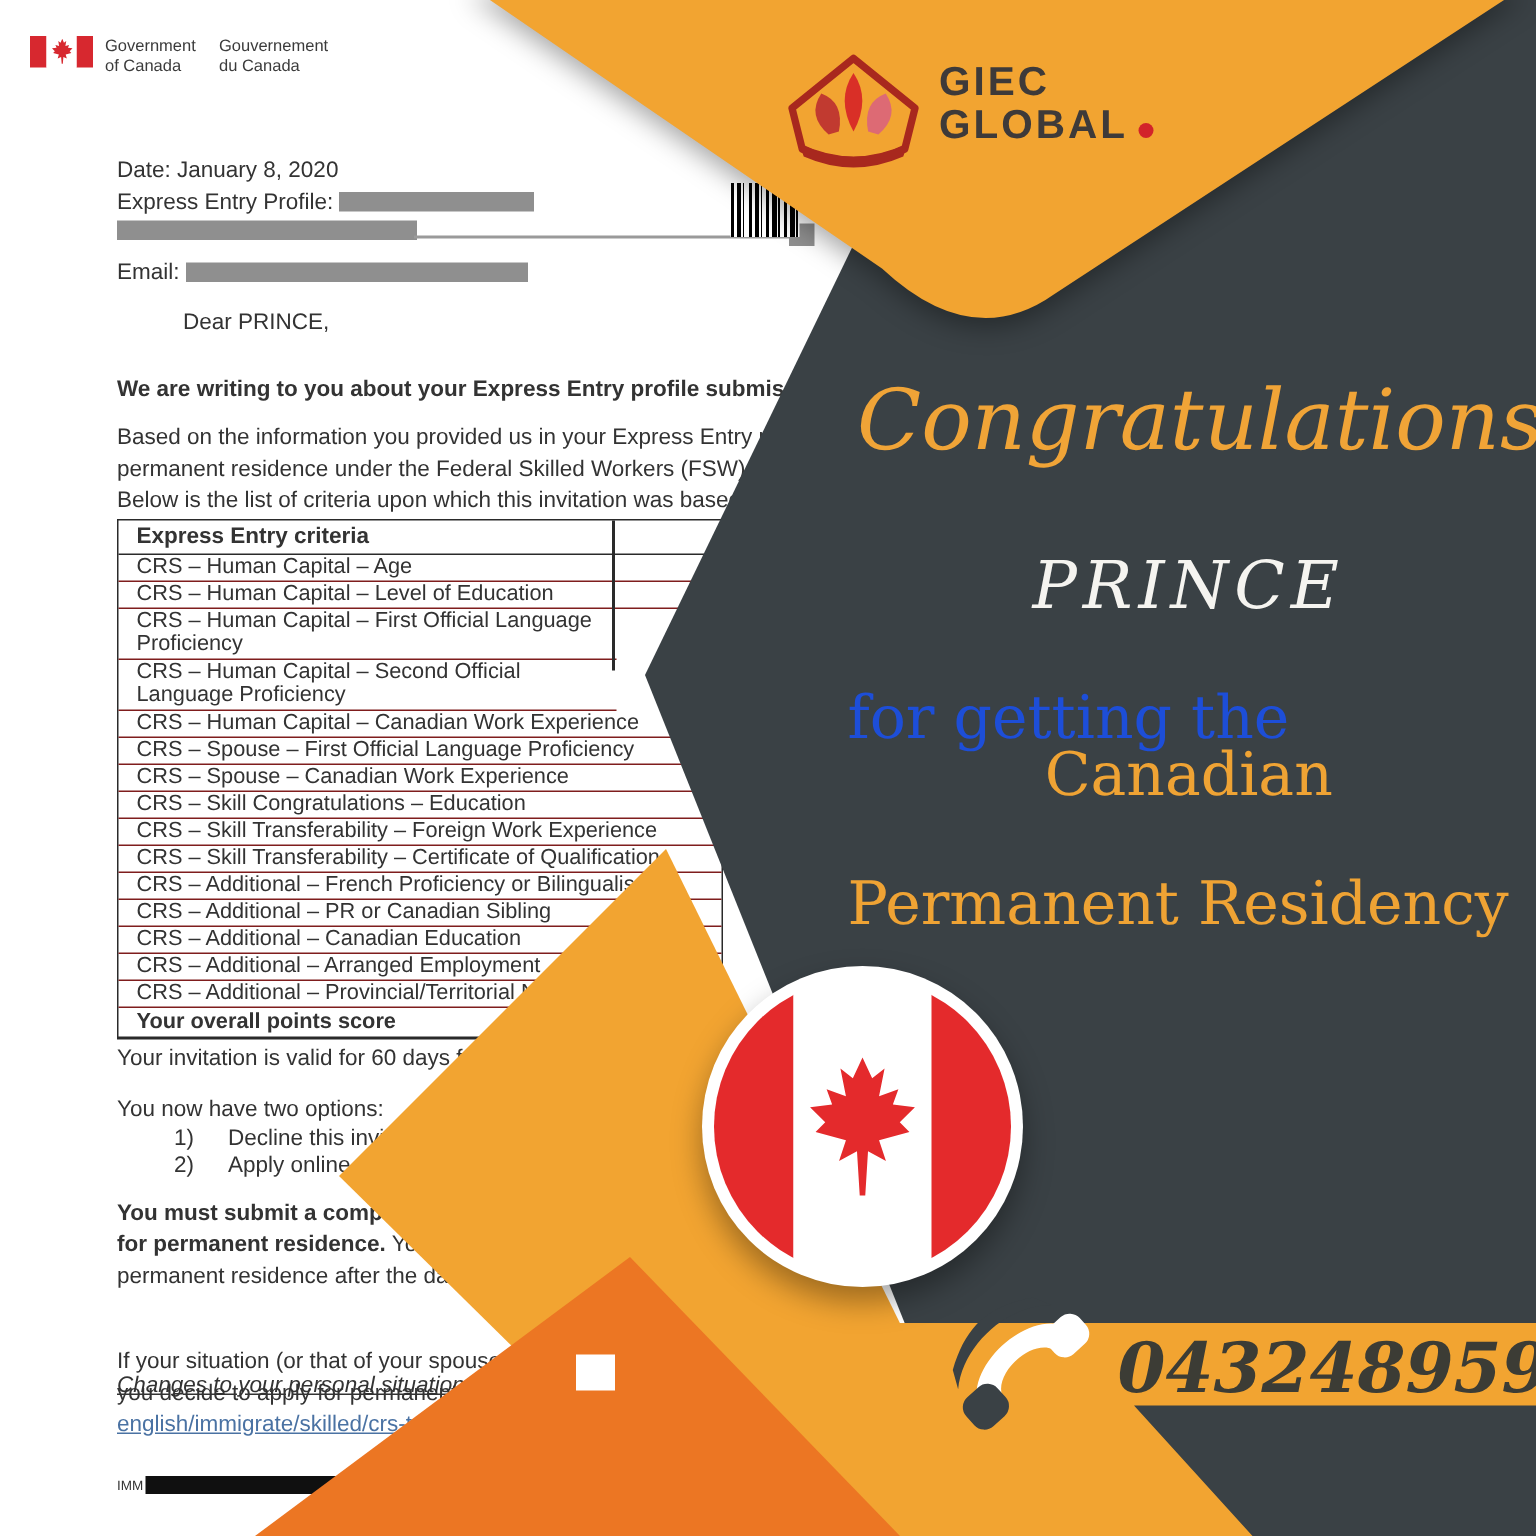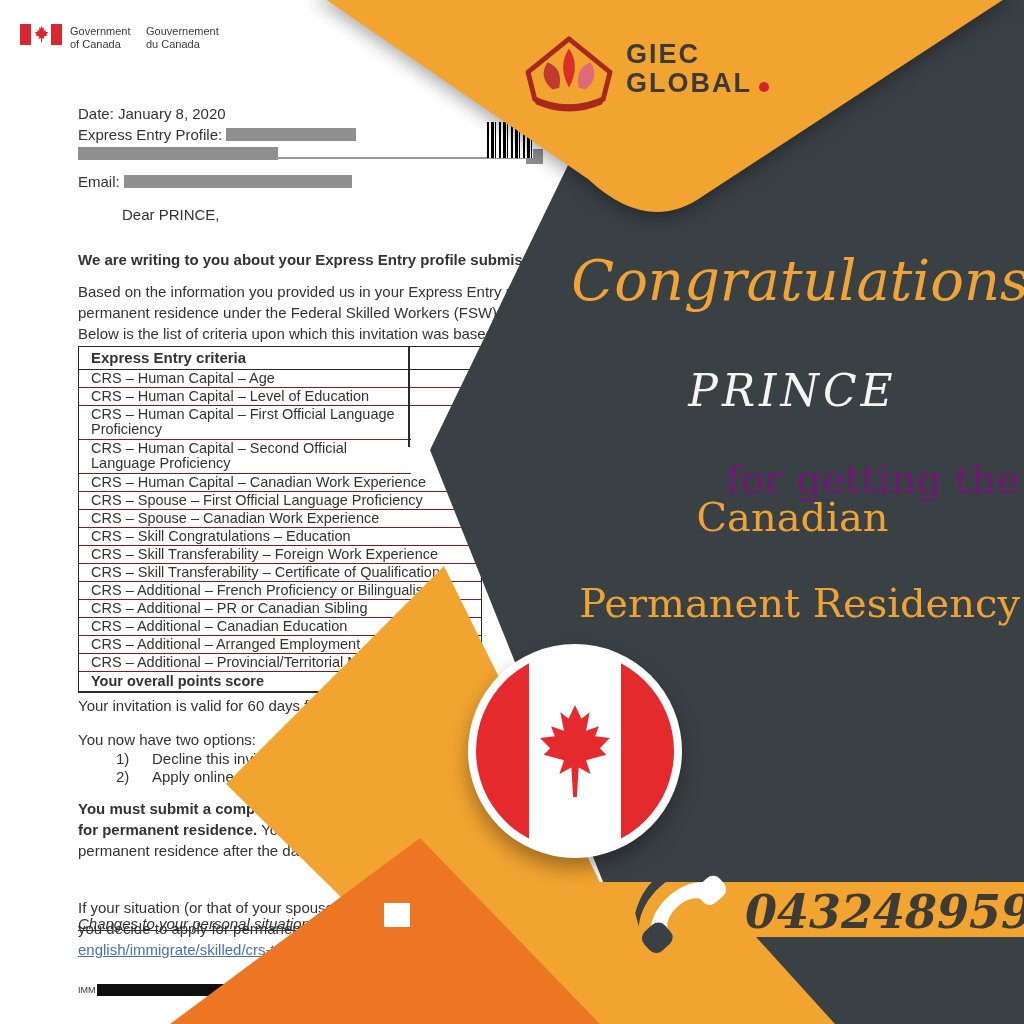--- a/index.html
+++ b/index.html
@@ -52,23 +52,23 @@
     left:0;top:0;width:1024px;height:1024px;background:#f2a431;
     clip-path:polygon(600px 882px,1024px 882px,1024px 937px,756px 937px,835px 1024px,600px 1024px);
   }
   .amber-top{left:0;top:-10px;}
 
   
   .serif-it{font-family:"DejaVu Serif","Liberation Serif",serif;font-style:italic;}
   .serif{font-family:"DejaVu Serif","Liberation Serif",serif;}
   .congrats{left:565px;top:248px;width:470px;text-align:center;font-size:56px;color:#f0a437;}
   .prince{left:565px;top:365px;width:455px;text-align:center;font-size:44px;color:#f5f4f0;letter-spacing:4px;}
-  .forgetting{left:565px;top:456px;width:455px;text-align:right;font-size:40px;color:#701a75;}
+  .forgetting{left:565px;top:456px;width:455px;text-align:left;font-size:40px;color:#1d4ed8;}
   .canadian{left:565px;top:494px;width:455px;text-align:center;font-size:40px;color:#efa334;}
-  .permres{left:565px;top:580px;width:455px;text-align:right;font-size:40px;color:#efa334;}
+  .permres{left:565px;top:580px;width:455px;text-align:left;font-size:40px;color:#efa334;}
   .phone-number{left:745px;top:885px;width:280px;text-align:center;font-size:46px;color:#3c3c35;font-weight:bold;}
 
   
   .giec-text{left:626px;top:40px;color:#3e3a39;font-weight:bold;letter-spacing:2px;
              font-size:27px;line-height:29px;}
   .giec-dot{display:inline-block;width:10px;height:10px;border-radius:50%;background:#d2232a;margin-left:7px;}
 
   
   .flag-circle{
     left:468px;top:644px;width:214px;height:214px;border-radius:50%;background:#fff;

